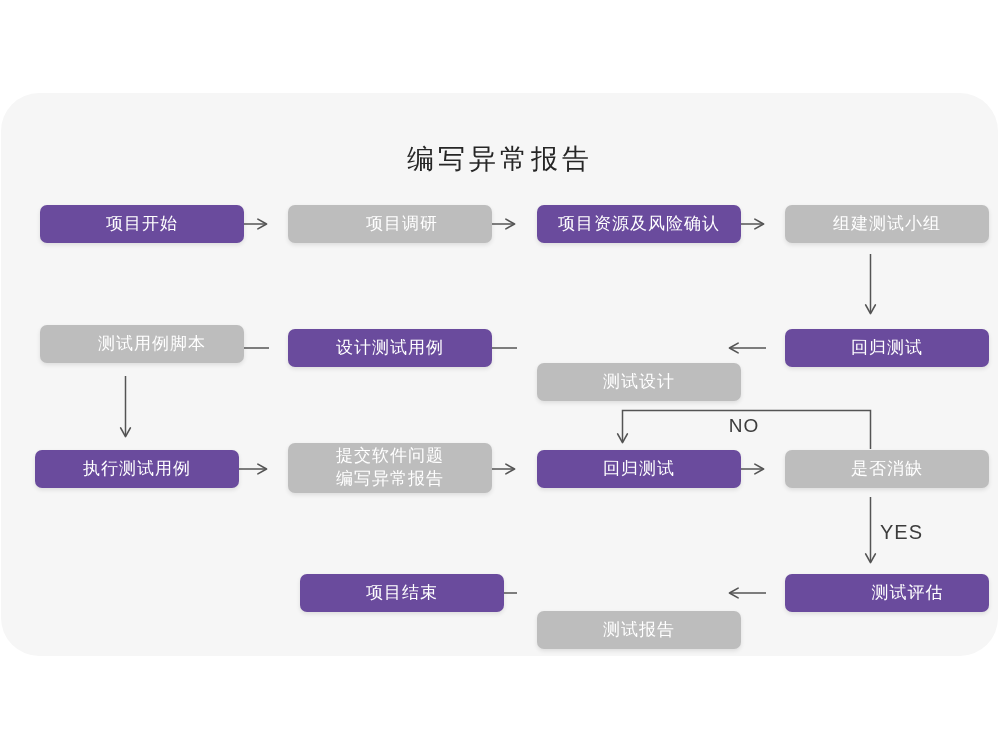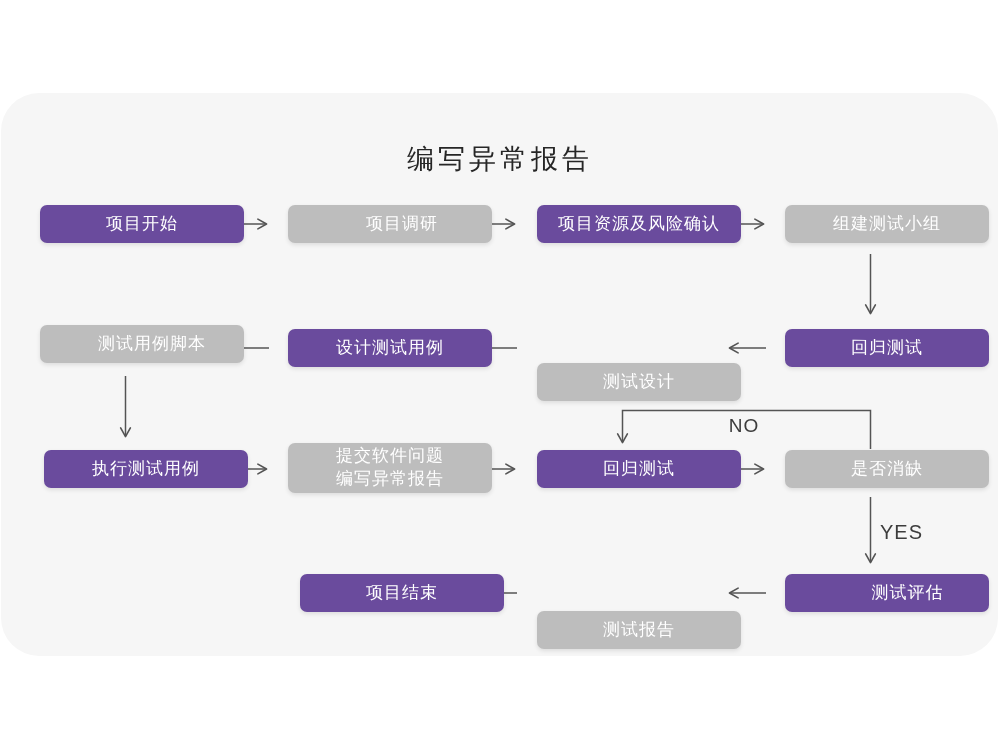--- a/index.html
+++ b/index.html
@@ -115,21 +115,21 @@
 <div class="node purple" style="left:40px;top:205px;">项目开始</div>
 <div class="node gray" style="left:288px;top:205px;padding-left:24px;">项目调研</div>
 <div class="node purple" style="left:537px;top:205px;">项目资源及风险确认</div>
 <div class="node gray" style="left:785px;top:205px;">组建测试小组</div>
 
 <div class="node purple" style="left:785px;top:329px;">回归测试</div>
 <div class="node gray" style="left:537px;top:329px;margin-top:34px;">测试设计</div>
 <div class="node purple" style="left:288px;top:329px;">设计测试用例</div>
 <div class="node gray" style="left:40px;top:325px;padding-left:20px;">测试用例脚本</div>
 
-<div class="node purple" style="left:44px;top:450px;">执行测试用例</div>
+<div class="node purple" style="left:35px;top:450px;">执行测试用例</div>
 <div class="node gray two-line" style="left:288px;top:443px;">
   <span>提交软件问题</span>
   <span>编写异常报告</span>
 </div>
 <div class="node purple" style="left:537px;top:450px;">回归测试</div>
 <div class="node gray" style="left:785px;top:450px;">是否消缺</div>
 
 <div class="node purple" style="left:785px;top:574px;padding-left:41px;">测试评估</div>
 <div class="node gray" style="left:537px;top:574px;margin-top:37px;">测试报告</div>
 <div class="node purple" style="left:288px;top:574px;margin-left:12px;">项目结束</div>

